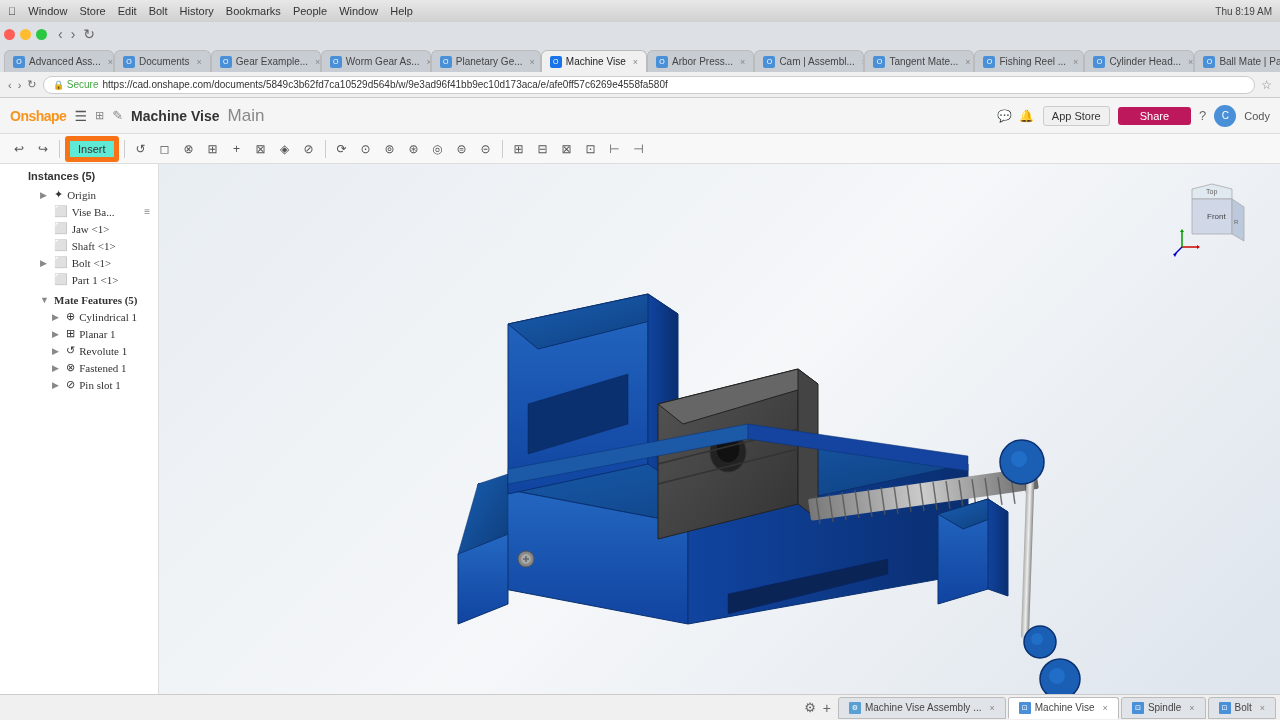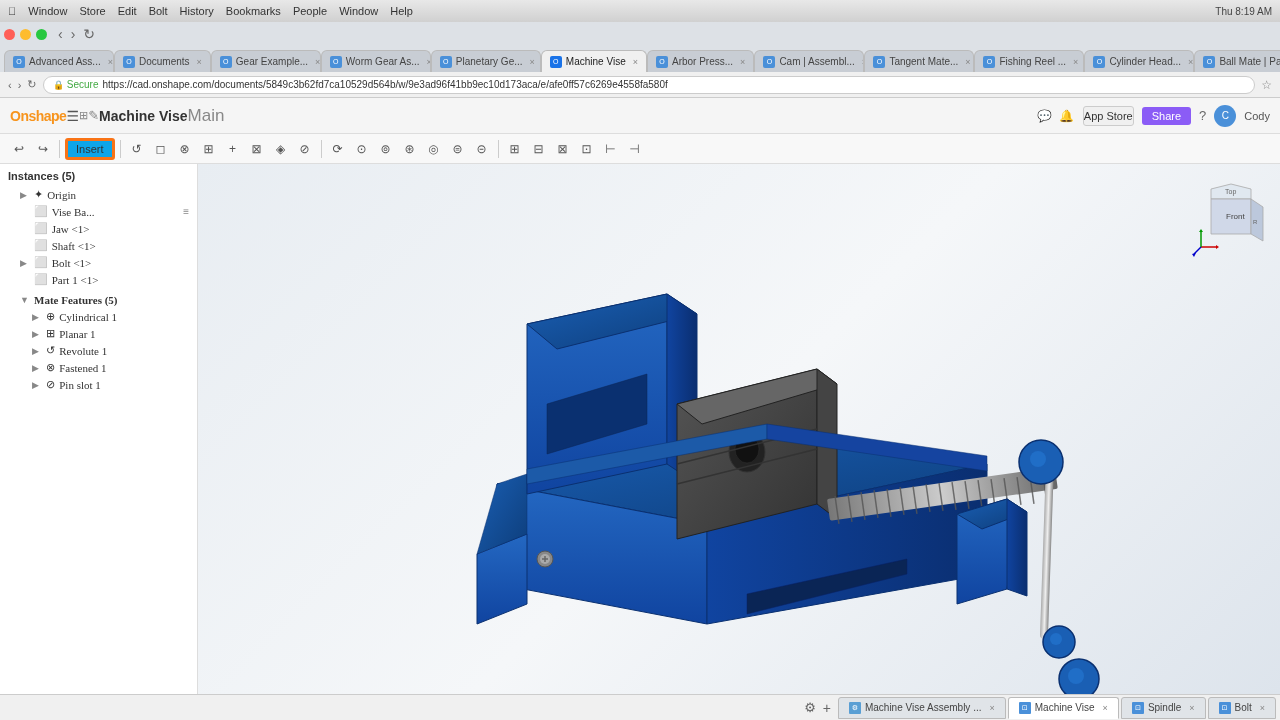--- a/index.html
+++ b/index.html
@@ -97,46 +97,47 @@
     .address-nav-btn { font-size: 11px; color: #666; cursor: pointer; background: none; border: none; }
 
     
     .app-bar {
       height: 36px;
       background: #f5f5f5;
       border-bottom: 1px solid #ddd;
       display: flex;
       align-items: center;
       padding: 0 10px;
+      gap: 8px;
     }
     .onshape-logo {
       color: #f7941d;
       font-weight: bold;
       font-size: 14px;
       letter-spacing: -0.5px;
     }
     .hamburger-icon { font-size: 14px; color: #555; cursor: pointer; }
     .doc-title { font-size: 14px; font-weight: 600; color: #333; }
     .doc-subtitle { font-size: 17px; color: #888; }
     .app-bar-right { margin-left: auto; display: flex; align-items: center; gap: 8px; }
     .app-store-btn {
       background: #f0f0f0;
       border: 1px solid #ccc;
       border-radius: 3px;
-      padding: 3px 0;
+      padding: 3px 8px;
       font-size: 11px;
       color: #333;
       cursor: pointer;
     }
     .share-btn {
-      background: #8b5cf6;
+      background: #be185d;
       color: white;
       border: none;
       border-radius: 3px;
-      padding: 3px 10px;
+      padding: 3px 22px;
       font-size: 11px;
       cursor: pointer;
     }
     .help-btn { font-size: 13px; color: #666; cursor: pointer; }
     .user-avatar {
       width: 22px; height: 22px; border-radius: 50%;
       background: #4a90d9; color: white; display: flex; align-items: center; justify-content: center;
       font-size: 10px; cursor: pointer;
     }
 
@@ -152,37 +153,38 @@
     }
     .tb-btn {
       width: 22px; height: 22px;
       background: none; border: 1px solid transparent;
       border-radius: 3px; cursor: pointer;
       display: flex; align-items: center; justify-content: center;
       font-size: 12px; color: #555;
     }
     .tb-sep { width: 1px; height: 18px; background: #ccc; margin: 0 3px; }
     .insert-btn {
-      background: #0ea5e9; border: 3px solid #f97316; border-radius: 3px;
+      background: #5eead4; border: 5px solid #f97316; border-radius: 3px;
       padding: 2px 8px; font-size: 11px; cursor: pointer; color: #333;
     }
 
     
     .main-layout {
       display: flex;
       height: calc(720px - 22px - 24px - 26px - 26px - 36px - 30px - 26px);
     }
 
     
     .sidebar {
-      width: 198px;
+      width: 159px;
       background: white;
       border-right: 1px solid #ddd;
       overflow-y: auto;
       flex-shrink: 0;
+      padding-left: 20px;
     }
     .sidebar-section-title {
       padding: 6px 8px 4px;
       font-size: 11px;
       font-weight: 600;
       color: #333;
     }
     .tree-item {
       display: flex;
       align-items: center;
@@ -205,21 +207,21 @@
       flex: 1;
       position: relative;
       background: linear-gradient(135deg, #e8edf2 0%, #f5f7f9 50%, #dde4ec 100%);
       overflow: hidden;
     }
 
     
     .view-cube {
       position: absolute;
       top: 15px;
-      right: 9px;
+      right: 28px;
       width: 80px;
       height: 80px;
     }
 
     
     .vise-container {
       position: absolute;
       top: 50%;
       left: 50%;
       transform: translate(-40%, -45%);

